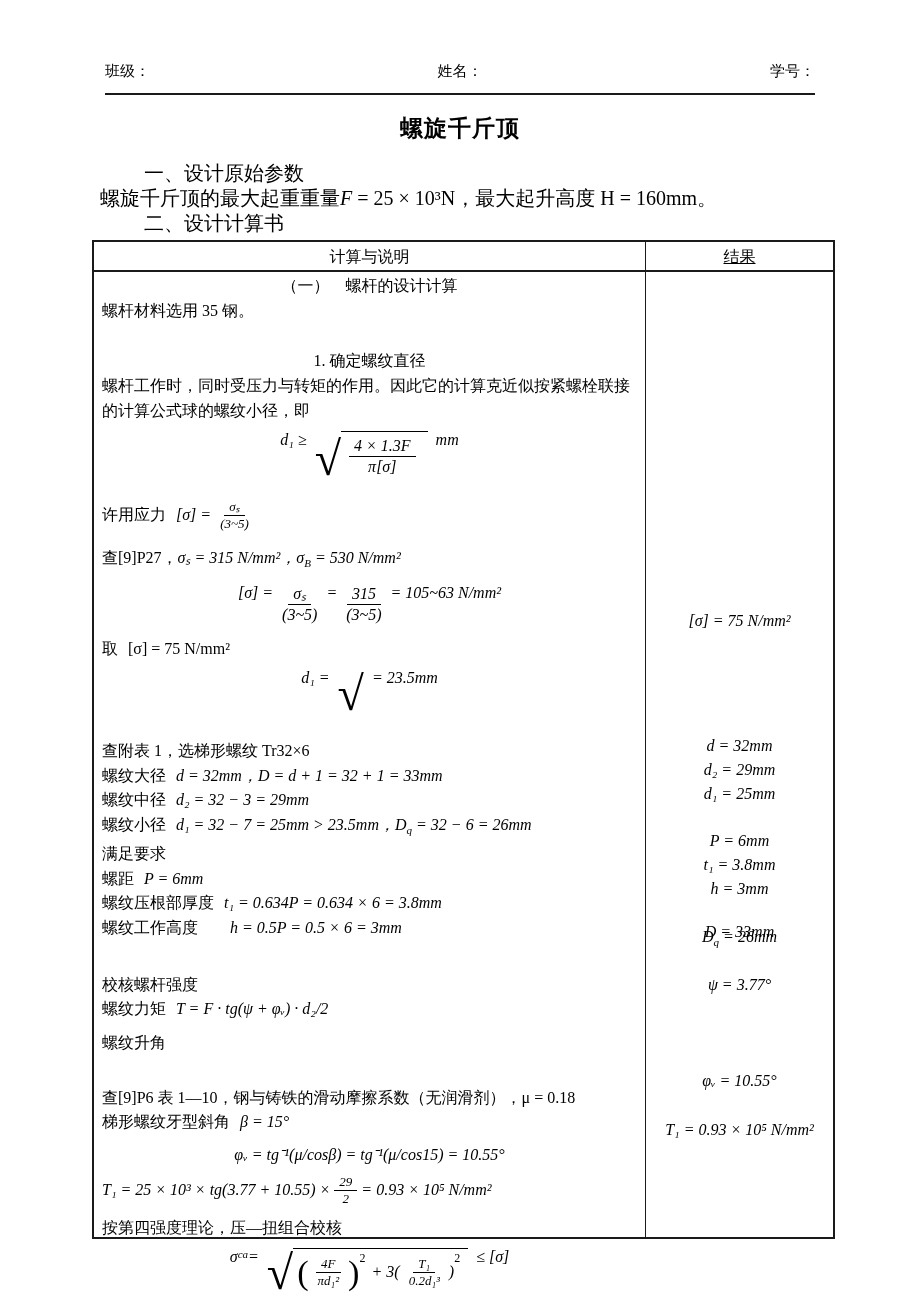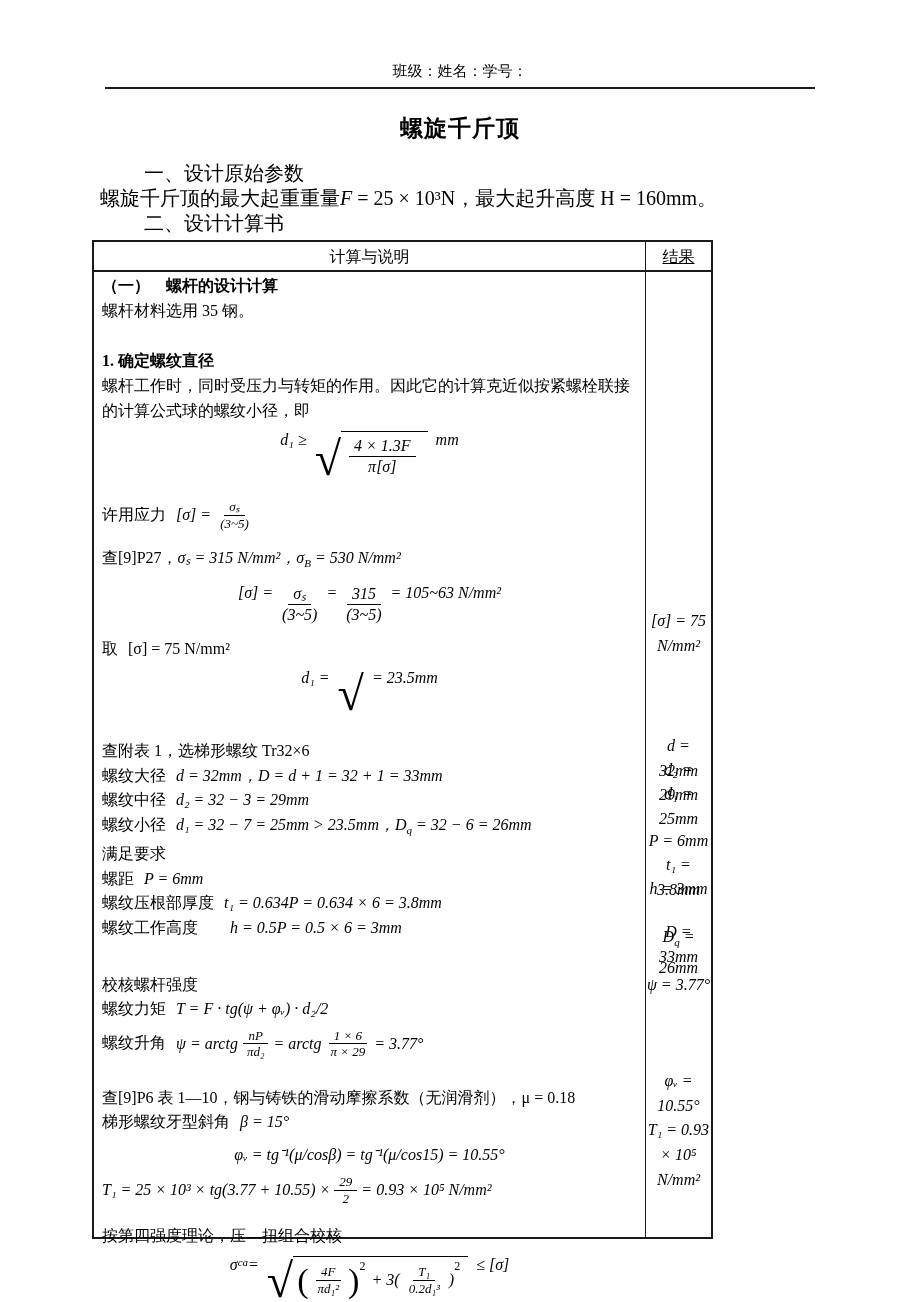--- a/index.html
+++ b/index.html
@@ -11,53 +11,53 @@
     background: #ffffff;
     font-family: "Liberation Serif", serif;
     color: #000000;
     font-size: 16px;
     overflow: hidden;
   }
   
   .hdr {
     position: absolute;
     left: 105px; right: 105px; top: 62px;
-    display: flex; justify-content: center;
+    display: flex; justify-content: space-between;
     border-bottom: 2px solid #1a1a1a;
-    padding-bottom: 6px;
+    padding-bottom: 12px;
     font-size: 15px;
   }
   
   .title {
     position: absolute;
     left: 0; right: 0; top: 113px;
     text-align: center;
     font-size: 23px;
     font-weight: bold;
     letter-spacing: 1px;
   }
   .intro { position: absolute; left: 100px; right: 100px; top: 161px; line-height: 25px; font-size: 20px; }
   .intro .indent { padding-left: 44px; }
   
   .tbl {
     position: absolute;
     left: 92px; top: 240px;
-    width: 621px;
+    width: 743px;
     border: 2px solid #1a1a1a;
   }
   .tbl-head { display: flex; border-bottom: 2px solid #1a1a1a; height: 30px; }
   .th-left  { width: 552px; border-right: 1.5px solid #1a1a1a; text-align: center; line-height: 29px; font-size: 16px; }
   .th-right { flex: 1; text-align: center; line-height: 29px; font-size: 16px; text-decoration: underline; }
   .tbl-body { display: flex; height: 965px; }
   .col-left  { width: 552px; border-right: 1.5px solid #1a1a1a; padding: 1px 8px 0 8px; }
   .col-right { flex: 1; position: relative; }
   
   .ln   { line-height: 25px; min-height: 25px; }
   .ln25 { line-height: 24.5px; min-height: 24.5px; }
-  .b    { font-weight: bold; }
+  .b    { font-weight: normal; text-align: center; }
   .math { font-family: "Liberation Serif", serif; font-style: italic; }
   .lbl  { margin-right: 10px; font-style: normal; }
   sub { font-size: 11px; font-style: italic; }
   
   .fcenter { display: flex; justify-content: center; align-items: flex-start; margin-top: 8px; }
   .fline   { display: flex; align-items: center; }
   .frac { display: inline-flex; flex-direction: column; align-items: center; vertical-align: middle; margin: 0 4px; line-height: 1.25; }
   .frac .num { padding: 0 5px; border-bottom: 1.3px solid #000; }
   .frac .den { padding: 0 5px; }
   .frac-sm { font-size: 13px; line-height: 1.2; }
@@ -170,49 +170,36 @@
         <div class="ln25">满足要求</div>
         <div class="ln25"><span class="lbl">螺距</span><span class="math">P = 6mm</span></div>
         <div class="ln25"><span class="lbl">螺纹压根部厚度</span><span class="math">t₁ = 0.634P = 0.634 × 6 = 3.8mm</span></div>
         <div class="ln25"><span class="lbl" style="margin-right:32px">螺纹工作高度</span><span class="math">h = 0.5P = 0.5 × 6 = 3mm</span></div>
         <div class="ln25"></div>
         <div class="ln25" style="margin-top:8px">校核螺杆强度</div>
         <div class="ln25"><span class="lbl">螺纹力矩</span><span class="math">T = F · tg(ψ + φᵥ) · d₂/2</span></div>
 
         <div class="fline" style="height:44px">
           <span class="lbl">螺纹升角</span>
-          <span class="math fline">
-              <span>ψ = arctg</span>
-              <span class="frac frac-sm">
-                <span class="num">nP</span>
-                <span class="den">πd₂</span>
-              </span>
-              <span>= arctg</span>
-              <span class="frac frac-sm">
-                <span class="num">1 × 6</span>
-                <span class="den">π × 29</span>
-              </span>
-              <span>= 3.77°</span>
-            </span>
         </div>
 
         <div class="ln25" style="margin-top:20px">查[9]P6 表 1—10，钢与铸铁的滑动摩擦系数（无润滑剂），μ = 0.18</div>
         <div class="ln25"><span class="lbl">梯形螺纹牙型斜角</span><span class="math">β = 15°</span></div>
         <div class="ln25 fcenter math">φᵥ = tg⁻¹(μ/cosβ) = tg⁻¹(μ/cos15) = 10.55°</div>
 
         <div class="fline math" style="height:36px; margin-top:5px">
           <span>T₁ = 25 × 10³ × tg(3.77 + 10.55) ×</span>
           <span class="frac frac-sm">
               <span class="num">29</span>
               <span class="den">2</span>
             </span>
           <span>= 0.93 × 10⁵ N/mm²</span>
         </div>
 
-        <div class="ln" style="margin-top:15px">按第四强度理论，压—扭组合校核</div>
+        <div class="ln" style="margin-top:7px">按第四强度理论，压—扭组合校核</div>
 
         <div class="fcenter math" style="height:70px">
           <span>σ</span>
             <sub>ca</sub>
             <span> =</span>
             <span class="gap6"></span>
           <span class="sqrt">
               <span class="sqrt-sym">√</span>
               <span class="radicand">
             <span class="bigp">(</span>

